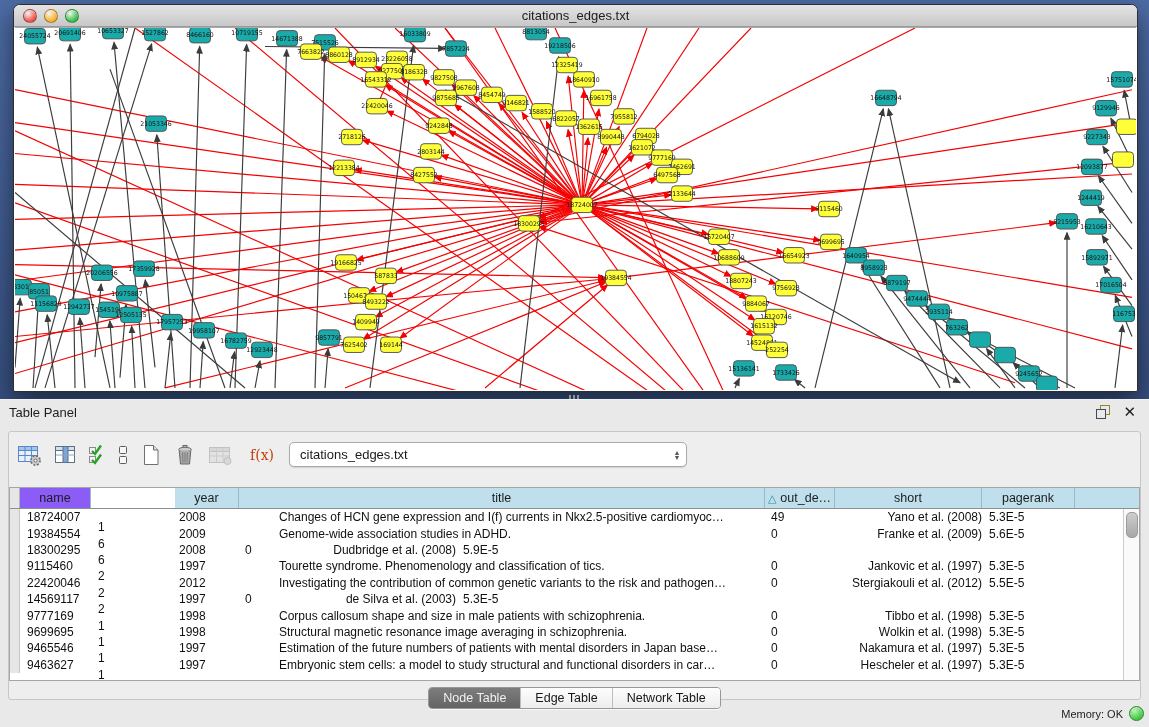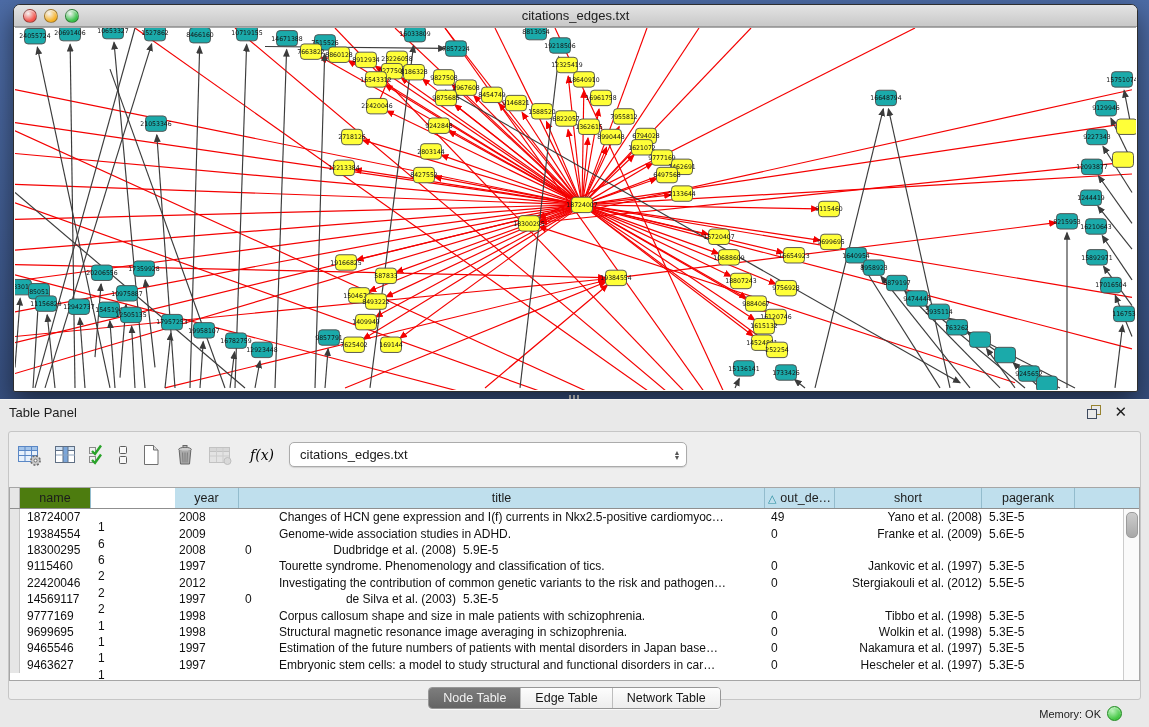--- a/index.html
+++ b/index.html
@@ -18,45 +18,45 @@
          box-shadow:inset 0 1px 1px rgba(255,255,255,.6);}
   .wtitle{flex:1;text-align:center;font-size:13px;color:#202020;}
   .canvas{position:absolute;left:1px;top:22px;right:1px;bottom:1px;background:#fff;
           border-top:1px solid #aaa;}
   .canvas svg{display:block;width:100%;height:100%;}
   
   .panel{position:absolute;left:0;top:399px;width:1149px;height:328px;
          background:#e9e9e9;border-top:1px solid #f2f2f2;}
   .grip{position:absolute;top:-5px;left:569px;width:11px;height:4px;
         background:repeating-linear-gradient(90deg,#8f8f8f 0 2px,transparent 2px 4px);}
-  .phead{position:absolute;left:0;top:0;right:10px;height:26px;}
+  .phead{position:absolute;left:0;top:0;right:1px;height:26px;}
   .ptitle{position:absolute;left:9px;top:5px;font-size:13px;color:#1d1d1d;}
   .float-btn{position:absolute;right:38px;top:5px;width:14px;height:14px;}
   .float-btn .b1{position:absolute;right:0;top:0;width:8px;height:8px;border:1.5px solid #97822f;}
   .float-btn .b2{position:absolute;left:0;bottom:0;width:8px;height:8px;border:1.5px solid #3e4a5e;background:#e9e9e9;}
   .close-btn{position:absolute;right:12px;top:3px;font-size:15px;font-weight:bold;color:#1b1b1b;line-height:18px;}
   .inner{position:absolute;left:8px;top:31px;width:1131px;height:267px;
          background:#eeeeee;border:1px solid #c6c6c6;border-radius:3px;}
   .toolbar{position:absolute;left:8px;top:6px;height:34px;display:flex;align-items:center;gap:11px;}
   .tbtn{display:flex;align-items:center;justify-content:center;height:28px;}
-  .fx{font-size:14px;color:#000000;font-style:italic;font-family:"DejaVu Serif","Liberation Serif",serif;padding-left:6px;text-align:right;}
+  .fx{font-size:14px;color:#c2410c;font-family:"DejaVu Serif","Liberation Serif",serif;padding-left:6px;text-align:right;}
   .combo{position:absolute;left:280px;top:10px;width:396px;height:23px;background:#fff;
          border:1px solid #ababab;border-radius:5px;box-shadow:0 1px 1px rgba(0,0,0,.12);
          display:flex;align-items:center;font-size:13px;color:#1a1a1a;}
   .combo .val{flex:1;padding-left:10px;}
   .stepper{width:18px;display:flex;flex-direction:column;align-items:center;justify-content:center;color:#555;}
   .stepper span{font-size:7px;line-height:5px;}
   
   .tablebox{position:absolute;left:0;top:55px;width:1129px;height:192px;background:#fff;
             border:1px solid #a6a6a6;}
   .thead{display:flex;height:20px;border-bottom:1px solid #8f8f8f;font-size:12.5px;color:#1c1c1c;}
   .th{display:flex;align-items:center;justify-content:center;background:#bfdfed;
       border-right:1px solid #93bccd;box-sizing:border-box;white-space:nowrap;overflow:hidden;}
   .th.gut{background:#e6e6e6;border-right:1px solid #b5b5b5;}
-  .th.name{background:#4d7c0f;}
+  .th.name{background:#8b5cf6;}
   .th .tri{color:#2b8fa0;margin-right:4px;font-size:11px;}
   .tbody{font-size:12px;color:#101010;}
   .trow{display:flex;height:16.4px;align-items:center;white-space:nowrap;}
   .td{box-sizing:border-box;overflow:hidden;white-space:nowrap;}
   .gutw{width:10px;} .namew{width:71px;} .inw{width:84px;margin-top:20px;} .yearw{width:64px;}
   .titlew{width:526px;} .outw{width:70px;} .shortw{width:147px;} .pagew{width:93px;}
   .fillw{flex:1;}
   .td.gutw{align-self:stretch;background:#e6e6e6;border-right:1px solid #c6c6c6;}
   .td.namew{padding-left:7px;} .td.inw{padding-left:7px;} .td.yearw{padding-left:4px;}
   .td.titlew{padding-left:40px;} .td.outw{padding-left:6px;}
@@ -66,21 +66,21 @@
           background:linear-gradient(#cdcdcd,#a8a8a8);border:1px solid #9b9b9b;}
   
   .tabbar{position:absolute;left:0;right:0;top:255px;text-align:center;}
   .tabs{display:inline-flex;border:1px solid #979797;border-radius:4px;overflow:hidden;
         box-shadow:0 1px 0 rgba(255,255,255,.7);}
   .tab{padding:3px 14px;font-size:12.5px;background:linear-gradient(#fdfdfd,#ededed);
        color:#161616;border-right:1px solid #bdbdbd;}
   .tab:last-child{border-right:none;}
   .tab.sel{background:linear-gradient(#7d7d7d,#646464);color:#f1f1f1;}
   
-  .status{position:absolute;right:27px;top:306px;display:flex;align-items:center;gap:6px;}
+  .status{position:absolute;right:5px;top:306px;display:flex;align-items:center;gap:6px;}
   .status .txt{font-size:11px;color:#1c1c1c;}
   .dot{width:13px;height:13px;border-radius:50%;border:1px solid #1f8a1f;
        box-shadow:inset 0 1px 2px rgba(255,255,255,.55);}
   .icon-svg{display:block;}
 </style>
 </head>
 <body>
 
 <div class="window">
   <div class="titlebar">

